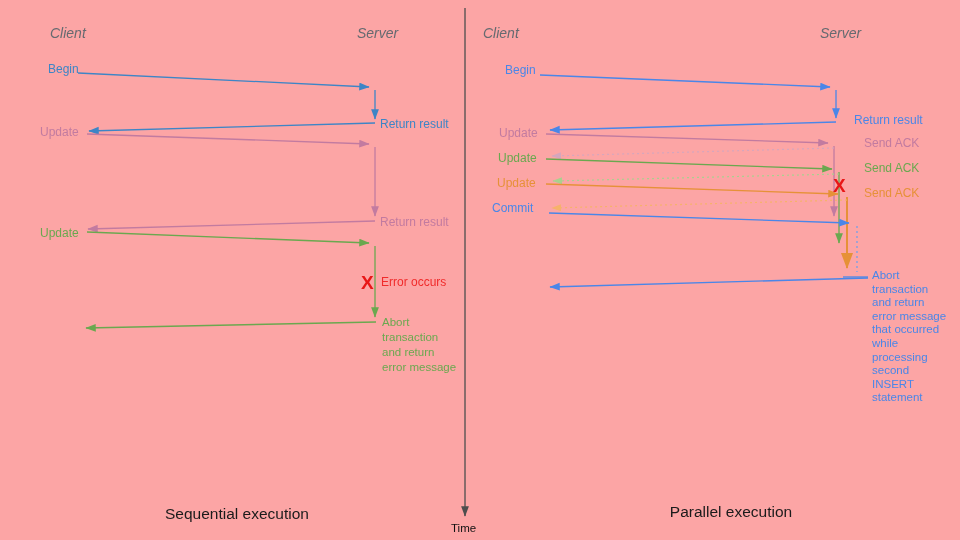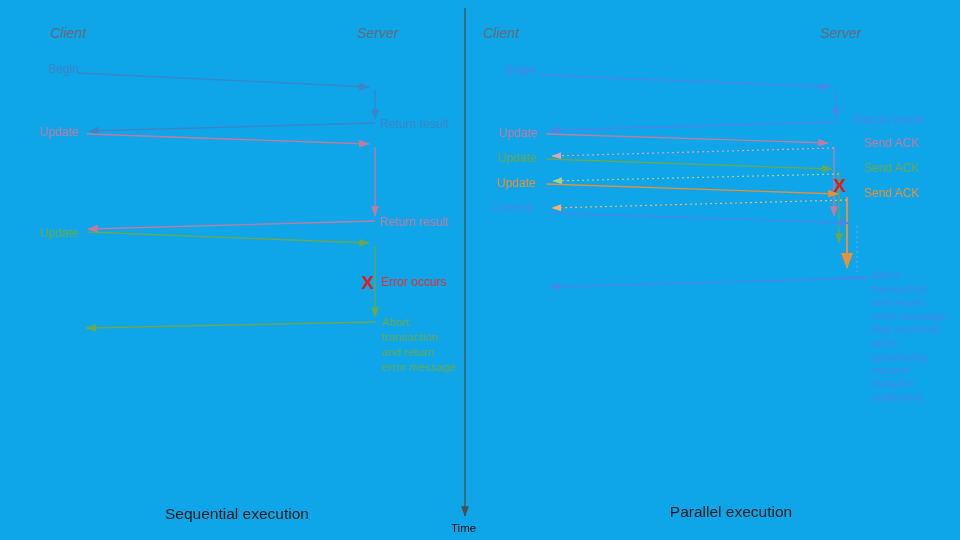--- a/index.html
+++ b/index.html
@@ -1,16 +1,16 @@
 <!DOCTYPE html>
 <html><head>
 <meta charset="utf-8">
 <style>
   html,body{margin:0;padding:0;background:#ffffff;}
-  .stage{position:relative;width:960px;height:540px;background:#0ea5e9;overflow:hidden;
+  .stage{position:relative;width:960px;height:540px;background:#fca5a5;overflow:hidden;
          font-family:"Liberation Sans", sans-serif;}
   svg{position:absolute;left:0;top:0;}
   text{font-family:"Liberation Sans", sans-serif;}
   .actor{font-size:14px;font-style:italic;fill:#666a70;}
   .msg{font-size:12px;}
   .small{font-size:11.5px;}
   .caption{font-size:15.5px;fill:#1b1b1b;}
   .timelbl{font-size:11.5px;fill:#111;}
   .xmark{font-size:19px;font-weight:bold;fill:#e81717;}
   .c-blue{fill:#3d85c6;} .c-blue2{fill:#4a86e8;} .c-pink{fill:#c27ba0;}

